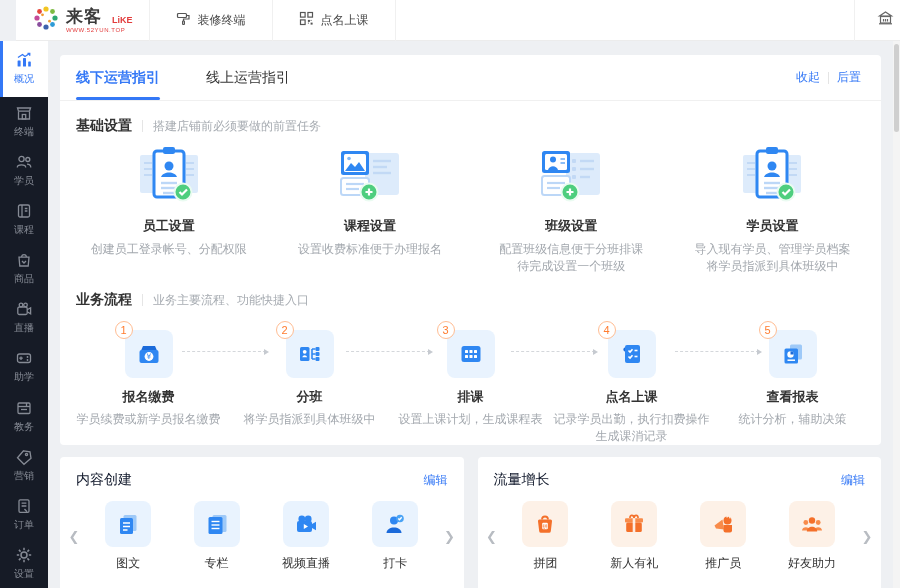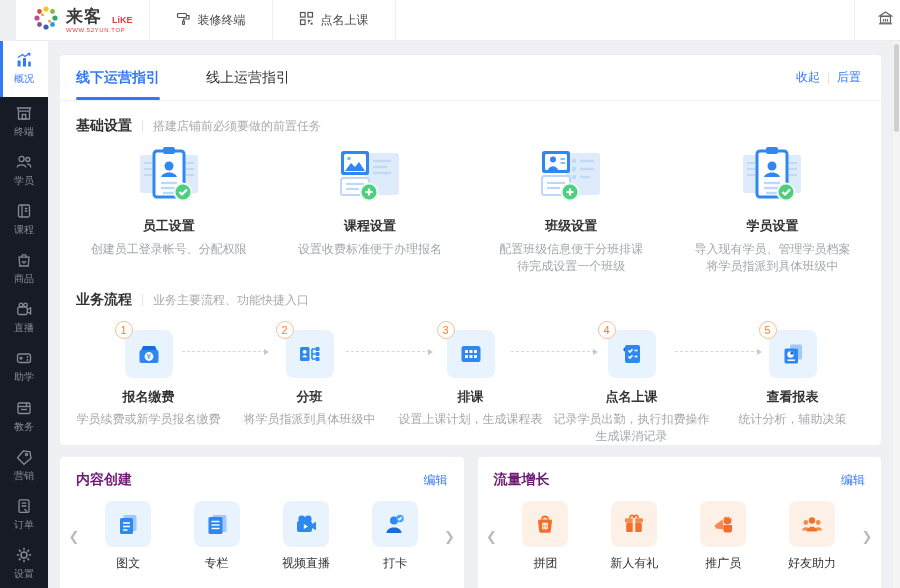--- a/index.html
+++ b/index.html
@@ -69,21 +69,21 @@
   .step-title { font-size:13px; font-weight:bold; color:#333; margin:10px 0 5px; }
   .step-desc { font-size:12px; color:#a3a8ae; line-height:17px; }
   .connector { position:absolute; top:42px; width:84px; border-top:1px dashed #d4d7db; z-index:1; }
   .connector::after { content:""; position:absolute; right:-3px; top:-3.5px;
                       border-left:5px solid #c6cad0; border-top:3px solid transparent; border-bottom:3px solid transparent; }
   .c1 { left:calc(20% - 42px); } .c2 { left:calc(40% - 42px); } .c3 { left:calc(60% - 42px); } .c4 { left:calc(80% - 42px); }
 
   .bottom-row { display:flex; gap:14px; margin-top:12px; }
   .bottom-panel { flex:1; height:140px; }
   .panel-head { display:flex; align-items:center; justify-content:space-between; padding:14px 16px 0; }
-  .panel-title { font-size:14px; font-weight:bold; color:#701a75; }
+  .panel-title { font-size:14px; font-weight:normal; color:#0f172a; }
   .edit-link { font-size:12px; color:#3478f6; cursor:pointer; text-decoration:none; }
   .carousel { display:flex; align-items:center; padding:12px 4px 0; }
   .c-arrow { color:#b8bcc2; font-size:13px; width:20px; text-align:center; cursor:pointer; user-select:none; }
   .c-items { flex:1; display:flex; justify-content:space-around; }
   .c-item { display:flex; flex-direction:column; align-items:center; gap:8px; cursor:pointer; }
   .tile { width:46px; height:46px; border-radius:8px; display:flex; align-items:center; justify-content:center; }
   .tile.blue { background:#e9f3fe; }
   .tile.orange { background:#fdf1e7; }
   .c-label { font-size:12px; color:#333; }
 </style>

